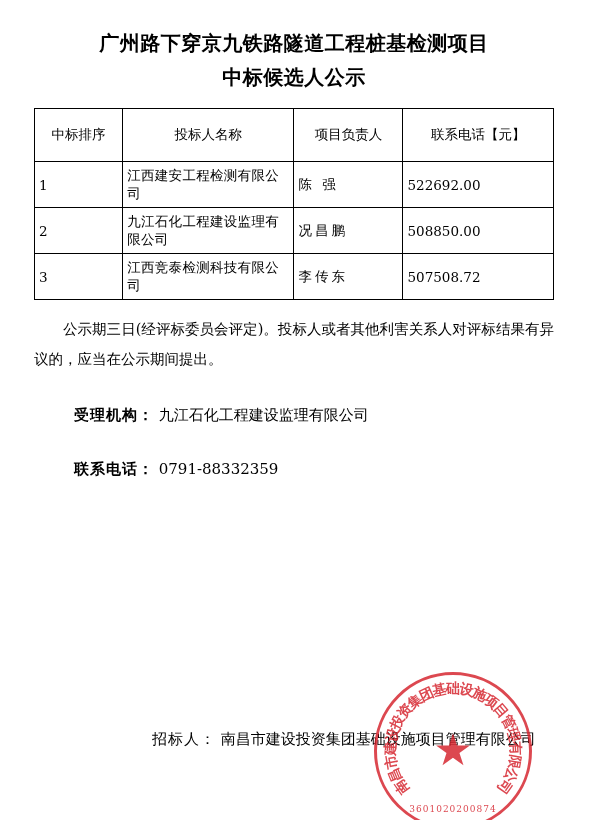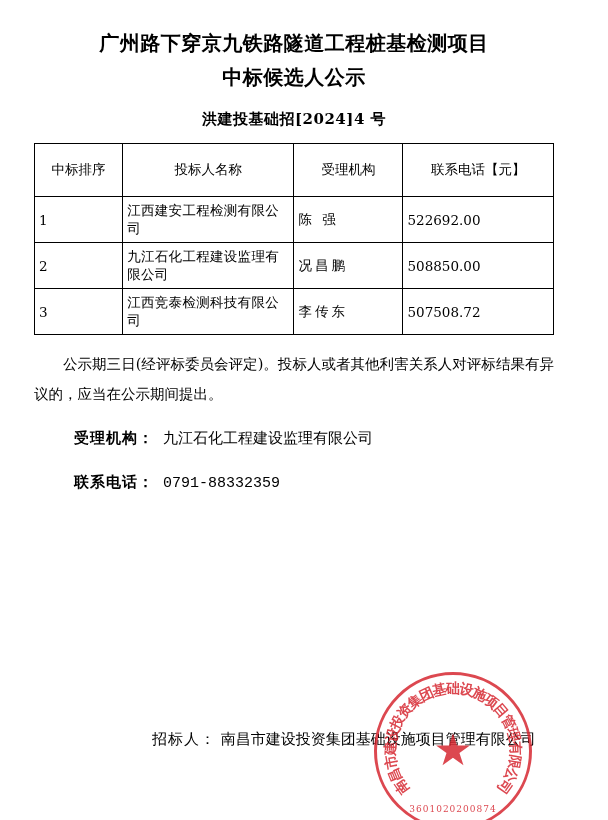--- a/index.html
+++ b/index.html
@@ -71,25 +71,24 @@
   .price-cell { font-family: "DejaVu Serif", "Liberation Serif", serif; }
   .after-para {
     margin-top: 14px;
     font-size: 14.5px;
     line-height: 30px;
     text-align: justify;
     text-justify: inter-ideograph;
     text-indent: 2em;
   }
   .field-line {
-    margin-top: 18px;
+    margin-top: 28px;
     font-size: 15px;
     line-height: 26px;
     padding-left: 40px;
-    font-family: Liberation Mono, monospace;
   }
   .field-label {
     font-weight: bold;
     letter-spacing: 1px;
   }
   .field-value {
     font-weight: normal;
   }
   .signature-block {
     position: absolute;
@@ -164,29 +163,28 @@
   }
 </style>
 </head>
 <body>
 
 <div class="page">
 
   <div class="title-line">广州路下穿京九铁路隧道工程桩基检测项目</div>
   <div class="title-line">中标候选人公示</div>
 
-  <div class="doc-number">洪建投基础招[2024]4 号</div>
 
 
   <table class="bid-table">
     <thead>
       <tr>
         <th class="col-rank">中标排序</th>
         <th class="col-name">投标人名称</th>
-        <th class="col-person">受理机构</th>
+        <th class="col-person">项目负责人</th>
         <th class="col-price">联系电话【元】</th>
       </tr>
     </thead>
     <tbody>
       <tr>
         <td>1</td>
         <td class="name-cell">江西建安工程检测有限公司</td>
         <td class="person-cell">陈  强</td>
         <td class="price-cell">522692.00</td>
       </tr>

